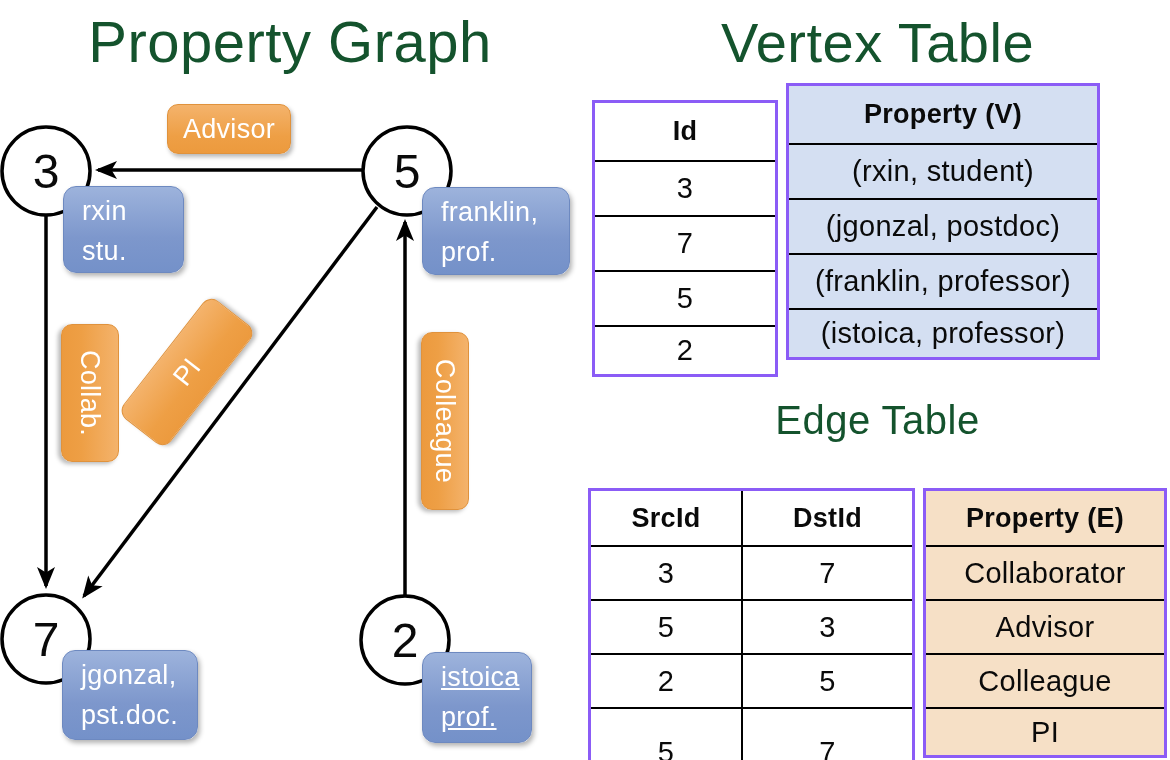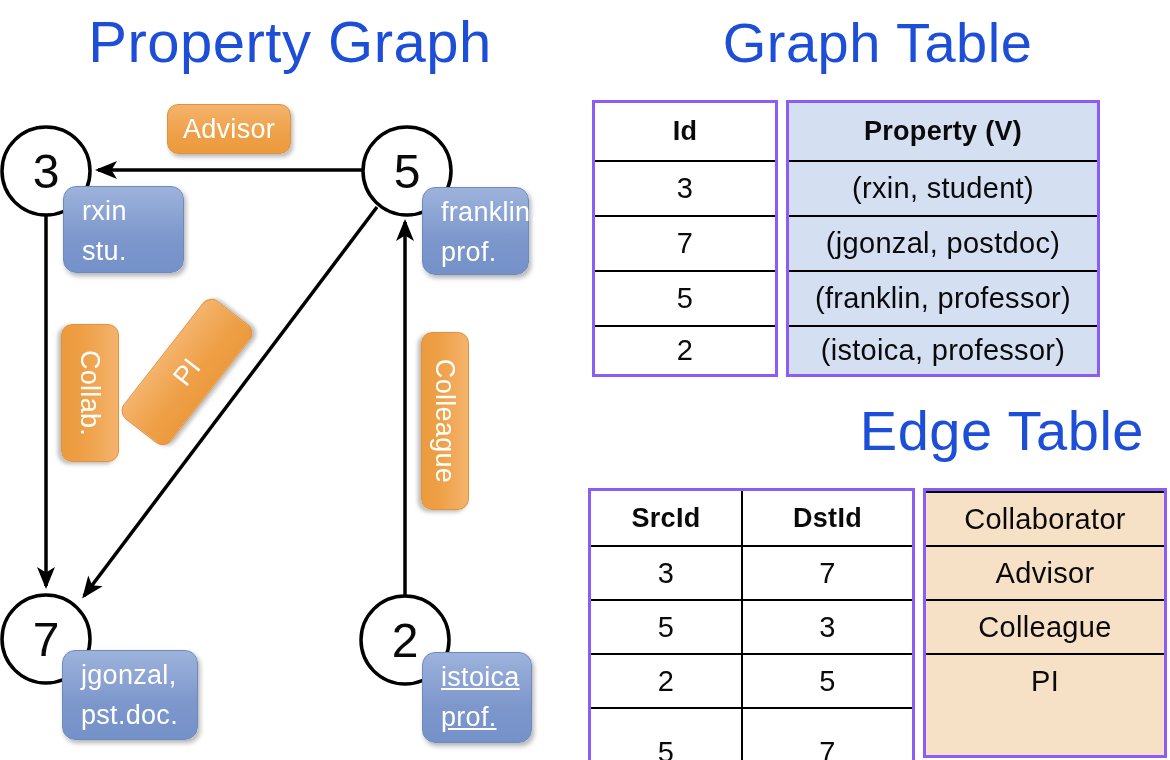--- a/index.html
+++ b/index.html
@@ -1,26 +1,26 @@
 <!DOCTYPE html>
 <html><head>
 <meta charset="utf-8">
 <style>
   html,body{margin:0;padding:0;background:#fff;}
   #stage{
     position:relative;width:1170px;height:760px;background:#ffffff;overflow:hidden;
     font-family:"Liberation Sans",sans-serif;color:#000;
   }
   .title{
-    position:absolute;text-align:center;font-weight:300;color:#1d4ed8;
+    position:absolute;text-align:center;font-weight:300;color:#14532d;
     letter-spacing:0.5px;white-space:nowrap;
   }
   #pg-title{left:20px;top:8px;width:540px;font-size:58px;}
   #vt-title{left:585px;top:10px;width:585px;font-size:56px;}
-  #et-title{left:559px;top:398px;width:585px;font-size:56px;text-align:right;}
+  #et-title{left:585px;top:398px;width:585px;font-size:40px;}
 
   
   #graph-svg{position:absolute;left:0;top:0;}
   .vprop{
     position:absolute;border-radius:13px;
     background:linear-gradient(180deg,#9db3dc 0%,#7d97cc 60%,#7491c9 100%);
     border:1px solid #6d89c0;
     box-shadow:2px 3px 5px rgba(0,0,0,0.30);
     color:#fff;font-size:27px;line-height:40px;letter-spacing:0.3px;
     padding:4px 22px 0 18px;box-sizing:border-box;
@@ -43,31 +43,31 @@
   .tbl .cell{
     border-top:2px solid #000;display:flex;align-items:center;justify-content:center;
     font-size:29px;color:#0a0a0a;letter-spacing:0.3px;white-space:nowrap;
   }
   .tbl .cell.hdr{font-weight:700;font-size:27px;}
   .tbl .cell.r0{border-top:none;}
   .tbl .cell.csep{border-left:2px solid #000;}
   .bg-blue{background:#d4dff2;}
   .bg-tan{background:#f6e0c6;}
   #vt-id{left:592px;top:100px;width:186px;height:277px;grid-template-rows:57px 55px 55px 55px auto;}
-  #vt-prop{left:786px;top:100px;width:314px;height:277px;grid-template-rows:57px 55px 55px 55px auto;}
+  #vt-prop{left:786px;top:83px;width:314px;height:277px;grid-template-rows:57px 55px 55px 55px auto;}
   #et-src{left:588px;top:488px;width:327px;height:310px;grid-template-columns:150px auto;grid-template-rows:54px 54px 54px 54px auto;grid-auto-flow:row;}
   #et-prop{left:923px;top:488px;width:244px;height:270px;grid-template-rows:54px 54px 54px 54px auto;}
 </style>
 </head>
 <body>
 
 <div id="stage">
 
   <div class="title" id="pg-title">Property Graph</div>
-  <div class="title" id="vt-title">Graph Table</div>
+  <div class="title" id="vt-title">Vertex Table</div>
   <div class="title" id="et-title">Edge Table</div>
 
   <svg id="graph-svg" width="585" height="760" viewBox="0 0 585 760">
     <defs>
       <marker id="arrowhead" markerUnits="userSpaceOnUse" markerWidth="26" markerHeight="22" refX="20" refY="10" orient="auto">
         <path d="M1,1 L23,10 L1,19 L6.5,10 Z" fill="#000"></path>
       </marker>
     </defs>
 
     <line x1="362" y1="170" x2="98" y2="170" stroke="#000" stroke-width="3.5" marker-end="url(#arrowhead)"></line>
@@ -88,21 +88,21 @@
 
   <div class="elabel" style="left:167px;top:104px;width:124px;height:50px;">Advisor</div>
   <div class="elabel" style="left:21px;top:364px;width:138px;height:58px;transform:rotate(90deg);">Collab.</div>
   <div class="elabel" style="left:112px;top:342px;width:150px;height:60px;transform:rotate(-52deg);">PI</div>
   <div class="elabel" style="left:356px;top:397px;width:178px;height:48px;transform:rotate(90deg);">Colleague</div>
 
   <div class="vprop" style="left:63px;top:186px;width:121px;height:87px;">
     <div>rxin</div>
     <div>stu.</div>
   </div>
-  <div class="vprop" style="left:422px;top:187px;width:107px;height:88px;">
+  <div class="vprop" style="left:422px;top:187px;width:148px;height:88px;">
     <div>franklin,</div>
     <div>prof.</div>
   </div>
   <div class="vprop" style="left:62px;top:650px;width:136px;height:90px;">
     <div>jgonzal,</div>
     <div>pst.doc.</div>
   </div>
   <div class="vprop" style="left:422px;top:652px;width:110px;height:91px;text-decoration:underline;">
     <div>istoica</div>
     <div>prof.</div>
@@ -131,19 +131,20 @@
     <div class="cell csep">7</div>
     <div class="cell">5</div>
     <div class="cell csep">3</div>
     <div class="cell">2</div>
     <div class="cell csep">5</div>
     <div class="cell">5</div>
     <div class="cell csep">7</div>
   </div>
 
   <div class="tbl bg-tan" id="et-prop">
+    <div class="cell hdr r0 bg-tan">Property (E)</div>
     <div class="cell bg-tan">Collaborator</div>
     <div class="cell bg-tan">Advisor</div>
     <div class="cell bg-tan">Colleague</div>
     <div class="cell bg-tan">PI</div>
   </div>
 
 </div>
 
 </body></html>

